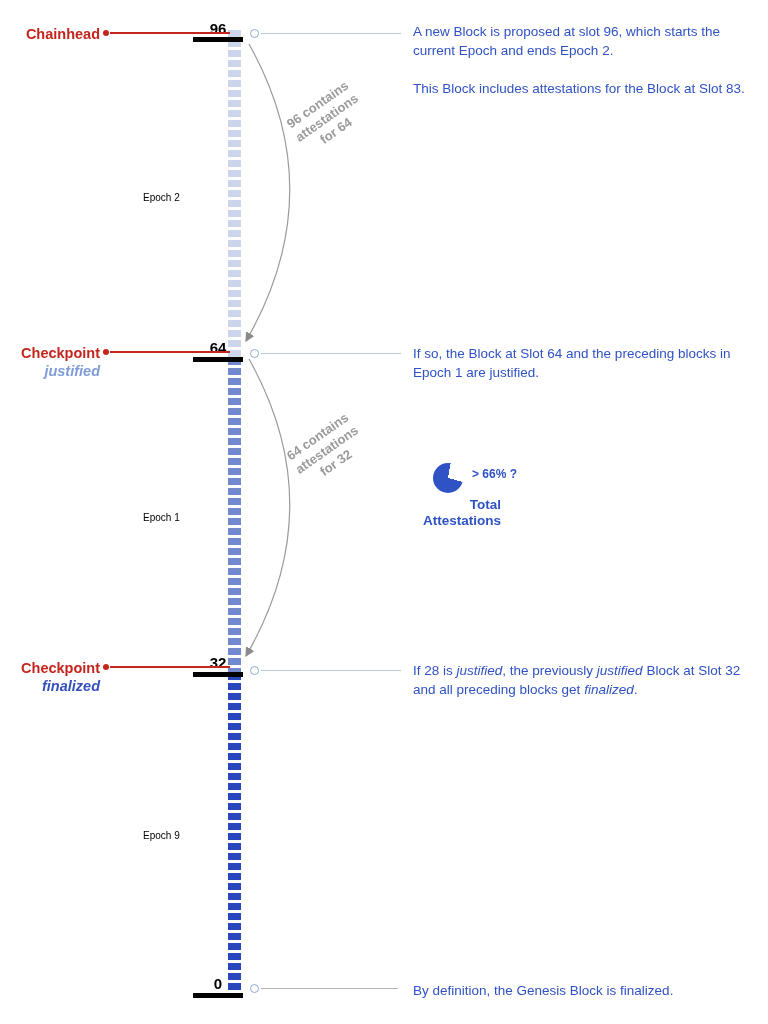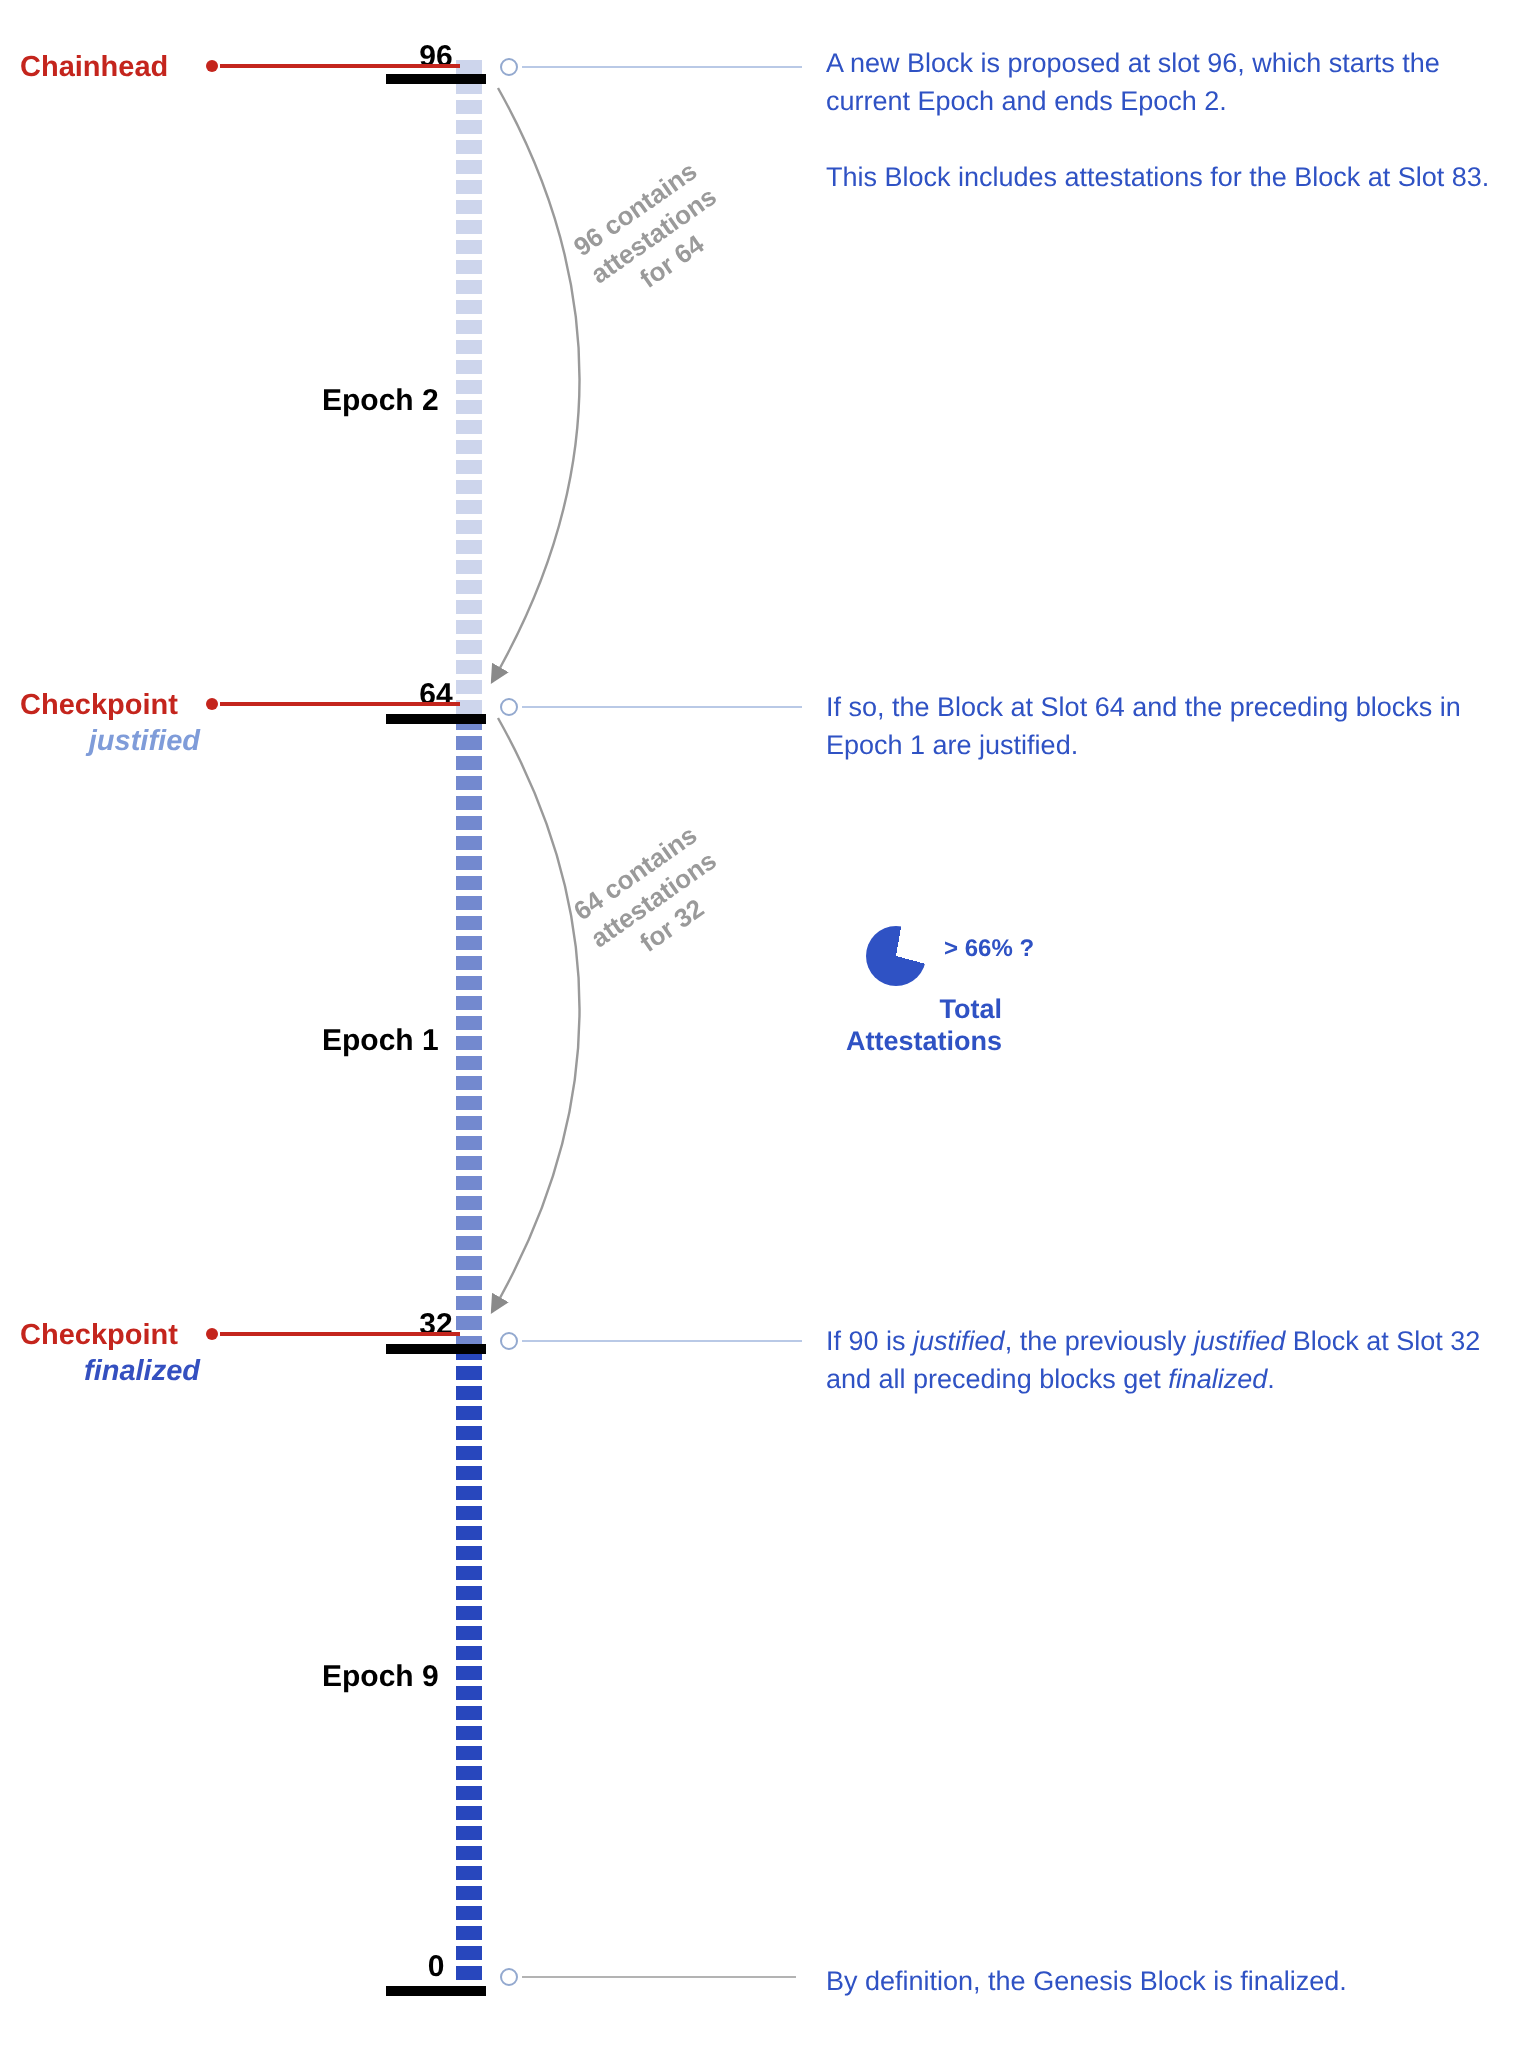--- a/index.html
+++ b/index.html
@@ -12,26 +12,26 @@
   .seg-e1{top:358px;height:315px;background:repeating-linear-gradient(180deg,var(--epoch1-block,#7389cf) 0 7px,transparent 7px 10px);}
   .seg-e0{top:673px;height:322px;background:repeating-linear-gradient(180deg,var(--epoch0-block,#2847bd) 0 7px,transparent 7px 10px);}
 
   
   .tick{position:absolute;left:193px;width:50px;height:5px;background:#000;}
   .slotnum{position:absolute;left:193px;width:50px;text-align:center;font-size:15px;font-weight:bold;color:#000;}
 
   
   .redline{position:absolute;left:110px;width:120px;height:2px;background:var(--red,#c4251d);}
   .reddot{position:absolute;left:103px;width:6px;height:6px;border-radius:50%;background:var(--red,#c4251d);}
-  .redlabel{position:absolute;left:10px;width:90px;font-size:14.5px;font-weight:bold;color:var(--red,#c4251d);}
+  .redlabel{position:absolute;left:10px;width:90px;text-align:right;font-size:14.5px;font-weight:bold;color:var(--red,#c4251d);}
   .statuslabel{position:absolute;left:10px;width:90px;text-align:right;font-size:14.5px;font-weight:bold;font-style:italic;}
   .st-justified{color:var(--justified-blue,#7f9cd9);}
   .st-finalized{color:var(--finalized-blue,#3450c0);}
 
-  .epochlabel{position:absolute;left:143px;width:105px;font-size:15px;font-weight:bold;color:#000;margin-left:18px;}
+  .epochlabel{position:absolute;left:143px;width:105px;font-size:10px;font-weight:normal;color:#000;}
 
   
   .ccircle{position:absolute;width:7px;height:7px;border-radius:50%;border:1.5px solid #93a9cf;background:#fff;left:250px;}
   .cline{position:absolute;left:261px;height:1px;background:var(--leader-blue,#b9c9e6);}
   .cline-gray{background:#b3b3b3;}
 
   
   .note{position:absolute;left:413px;width:345px;color:var(--blue-text,#2f52c4);font-size:13.5px;font-weight:normal;line-height:19px;}
   .note p{margin:0 0 19px 0;}
   .note p:last-child{margin-bottom:0;}
@@ -119,20 +119,20 @@
   <div class="note" style="top:344px;">
     <p>If so, the Block at Slot 64 and the preceding blocks in Epoch 1 are justified.</p>
   </div>
 
   <div class="pie"></div>
   <div class="threshold">&gt; 66% ?</div>
   <div class="piecaption" style="white-space: pre-line;">Total
 Attestations</div>
 
   <div class="note" style="top:661px;">
-    <p><span>If 90 is </span><em>justified</em><span>, the previously </span><em>justified</em><span> Block at Slot 32 and all preceding blocks get </span><em>finalized</em><span>.</span></p>
+    <p><span>If 28 is </span><em>justified</em><span>, the previously </span><em>justified</em><span> Block at Slot 32 and all preceding blocks get </span><em>finalized</em><span>.</span></p>
   </div>
 
   <div class="note" style="top:981px;">
     <p>By definition, the Genesis Block is finalized.</p>
   </div>
 
 </div>
 
 </body></html>

